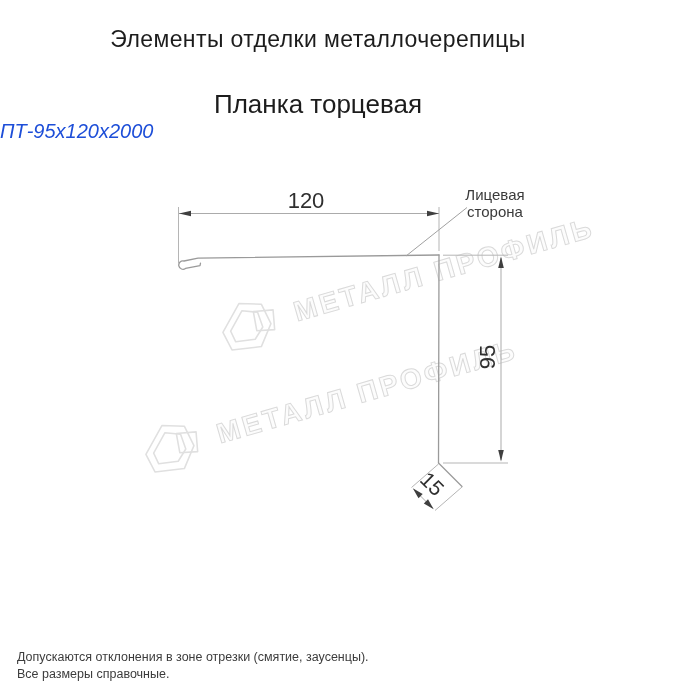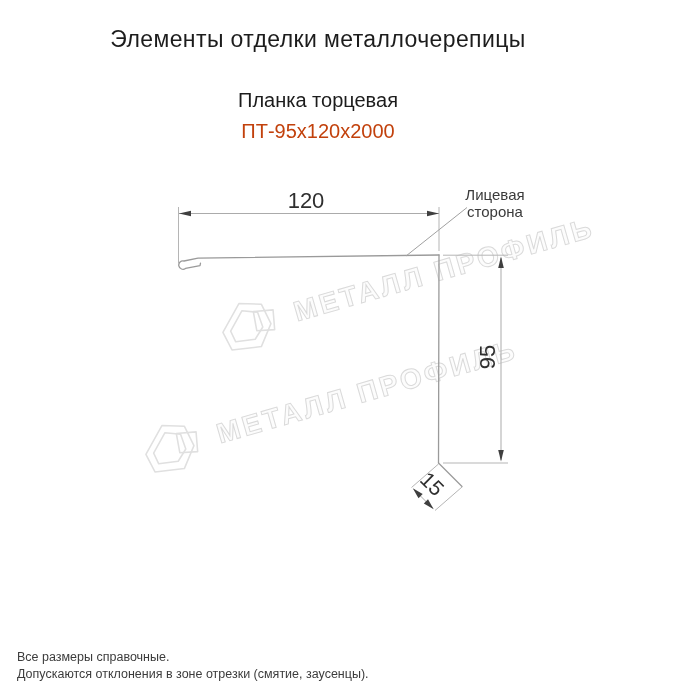--- a/index.html
+++ b/index.html
@@ -6,25 +6,25 @@
   .page{
     position:relative;width:636px;height:700px;background:#ffffff;overflow:hidden;
     font-family:"Liberation Sans", sans-serif;color:#1f1f1f;
   }
   .title{
     position:absolute;left:0;right:0;top:26px;text-align:center;
     font-size:23px;letter-spacing:.4px;color:#1c1c1c;
   }
   .subtitle{
     position:absolute;left:0;right:0;top:89px;text-align:center;
-    font-size:20px;color:#1c1c1c;
+    font-size:26px;color:#1c1c1c;
   }
   .code{
-    position:absolute;left:0;right:0;top:120px;text-align:center;
-    font-size:20px;color:#c2410c;
+    position:absolute;left:0;right:0;top:120px;
+    font-size:20px;color:#1d4ed8;font-style:italic;
   }
   .watermark{
     position:absolute;display:flex;align-items:center;gap:12px;
     transform:rotate(-16deg);transform-origin:center center;
     white-space:nowrap;pointer-events:none;z-index:1;
   }
   .wm-text{
     font-size:28px;font-weight:bold;letter-spacing:3px;
     color:#e9e9e9;
     -webkit-text-fill-color:#fcfcfc;
@@ -103,17 +103,17 @@
     <polygon class="arrow" points="412.8,488.3 418.5,498.2 422.7,494.0"></polygon>
     <polygon class="arrow" points="433.7,509.2 423.8,503.5 428.0,499.3"></polygon>
     <text class="dim-num-small" x="427" y="489" text-anchor="middle" transform="rotate(45 427 489)">15</text>
 
     <line class="leader" x1="467" y1="207.5" x2="406" y2="256"></line>
     <text class="lbl" x="495" y="200" text-anchor="middle">Лицевая</text>
     <text class="lbl" x="495" y="217" text-anchor="middle">сторона</text>
   </svg>
 
   <div class="footer">
+    <div>Допускаются отклонения в зоне отрезки (смятие, заусенцы).</div>
     <div>Все размеры справочные.</div>
-    <div>Допускаются отклонения в зоне отрезки (смятие, заусенцы).</div>
   </div>
 
 </div>
 
 </body></html>

